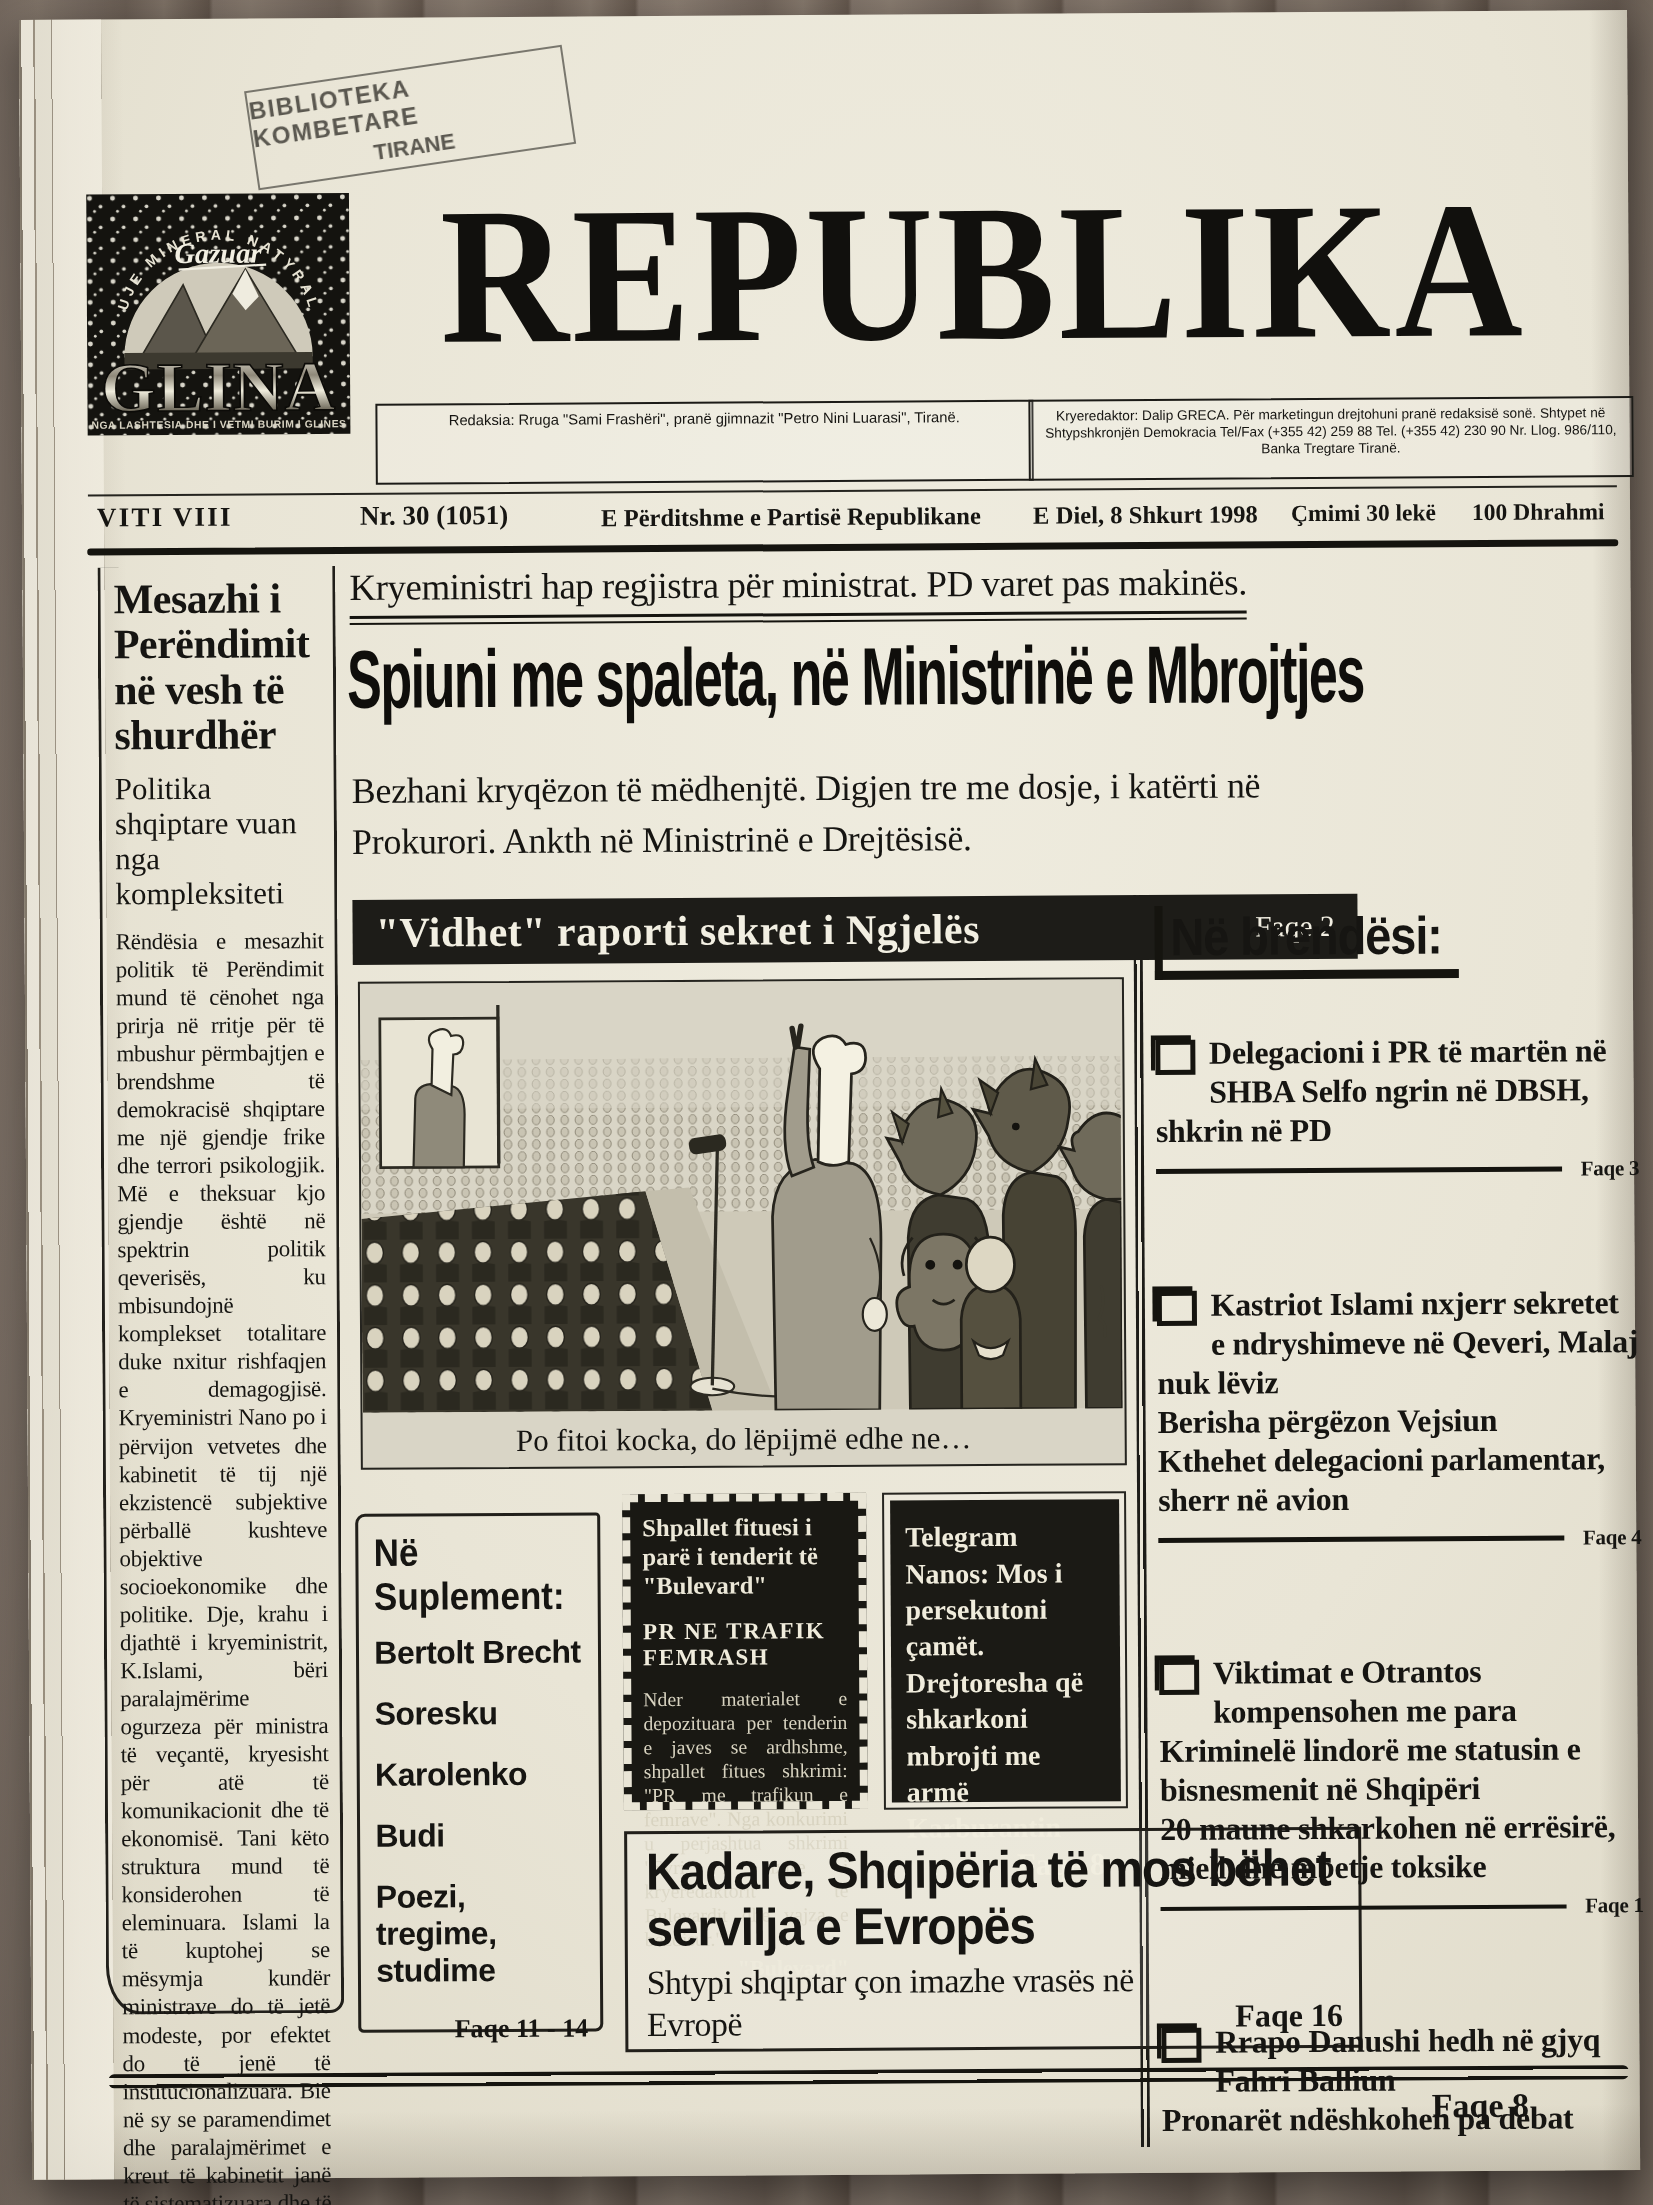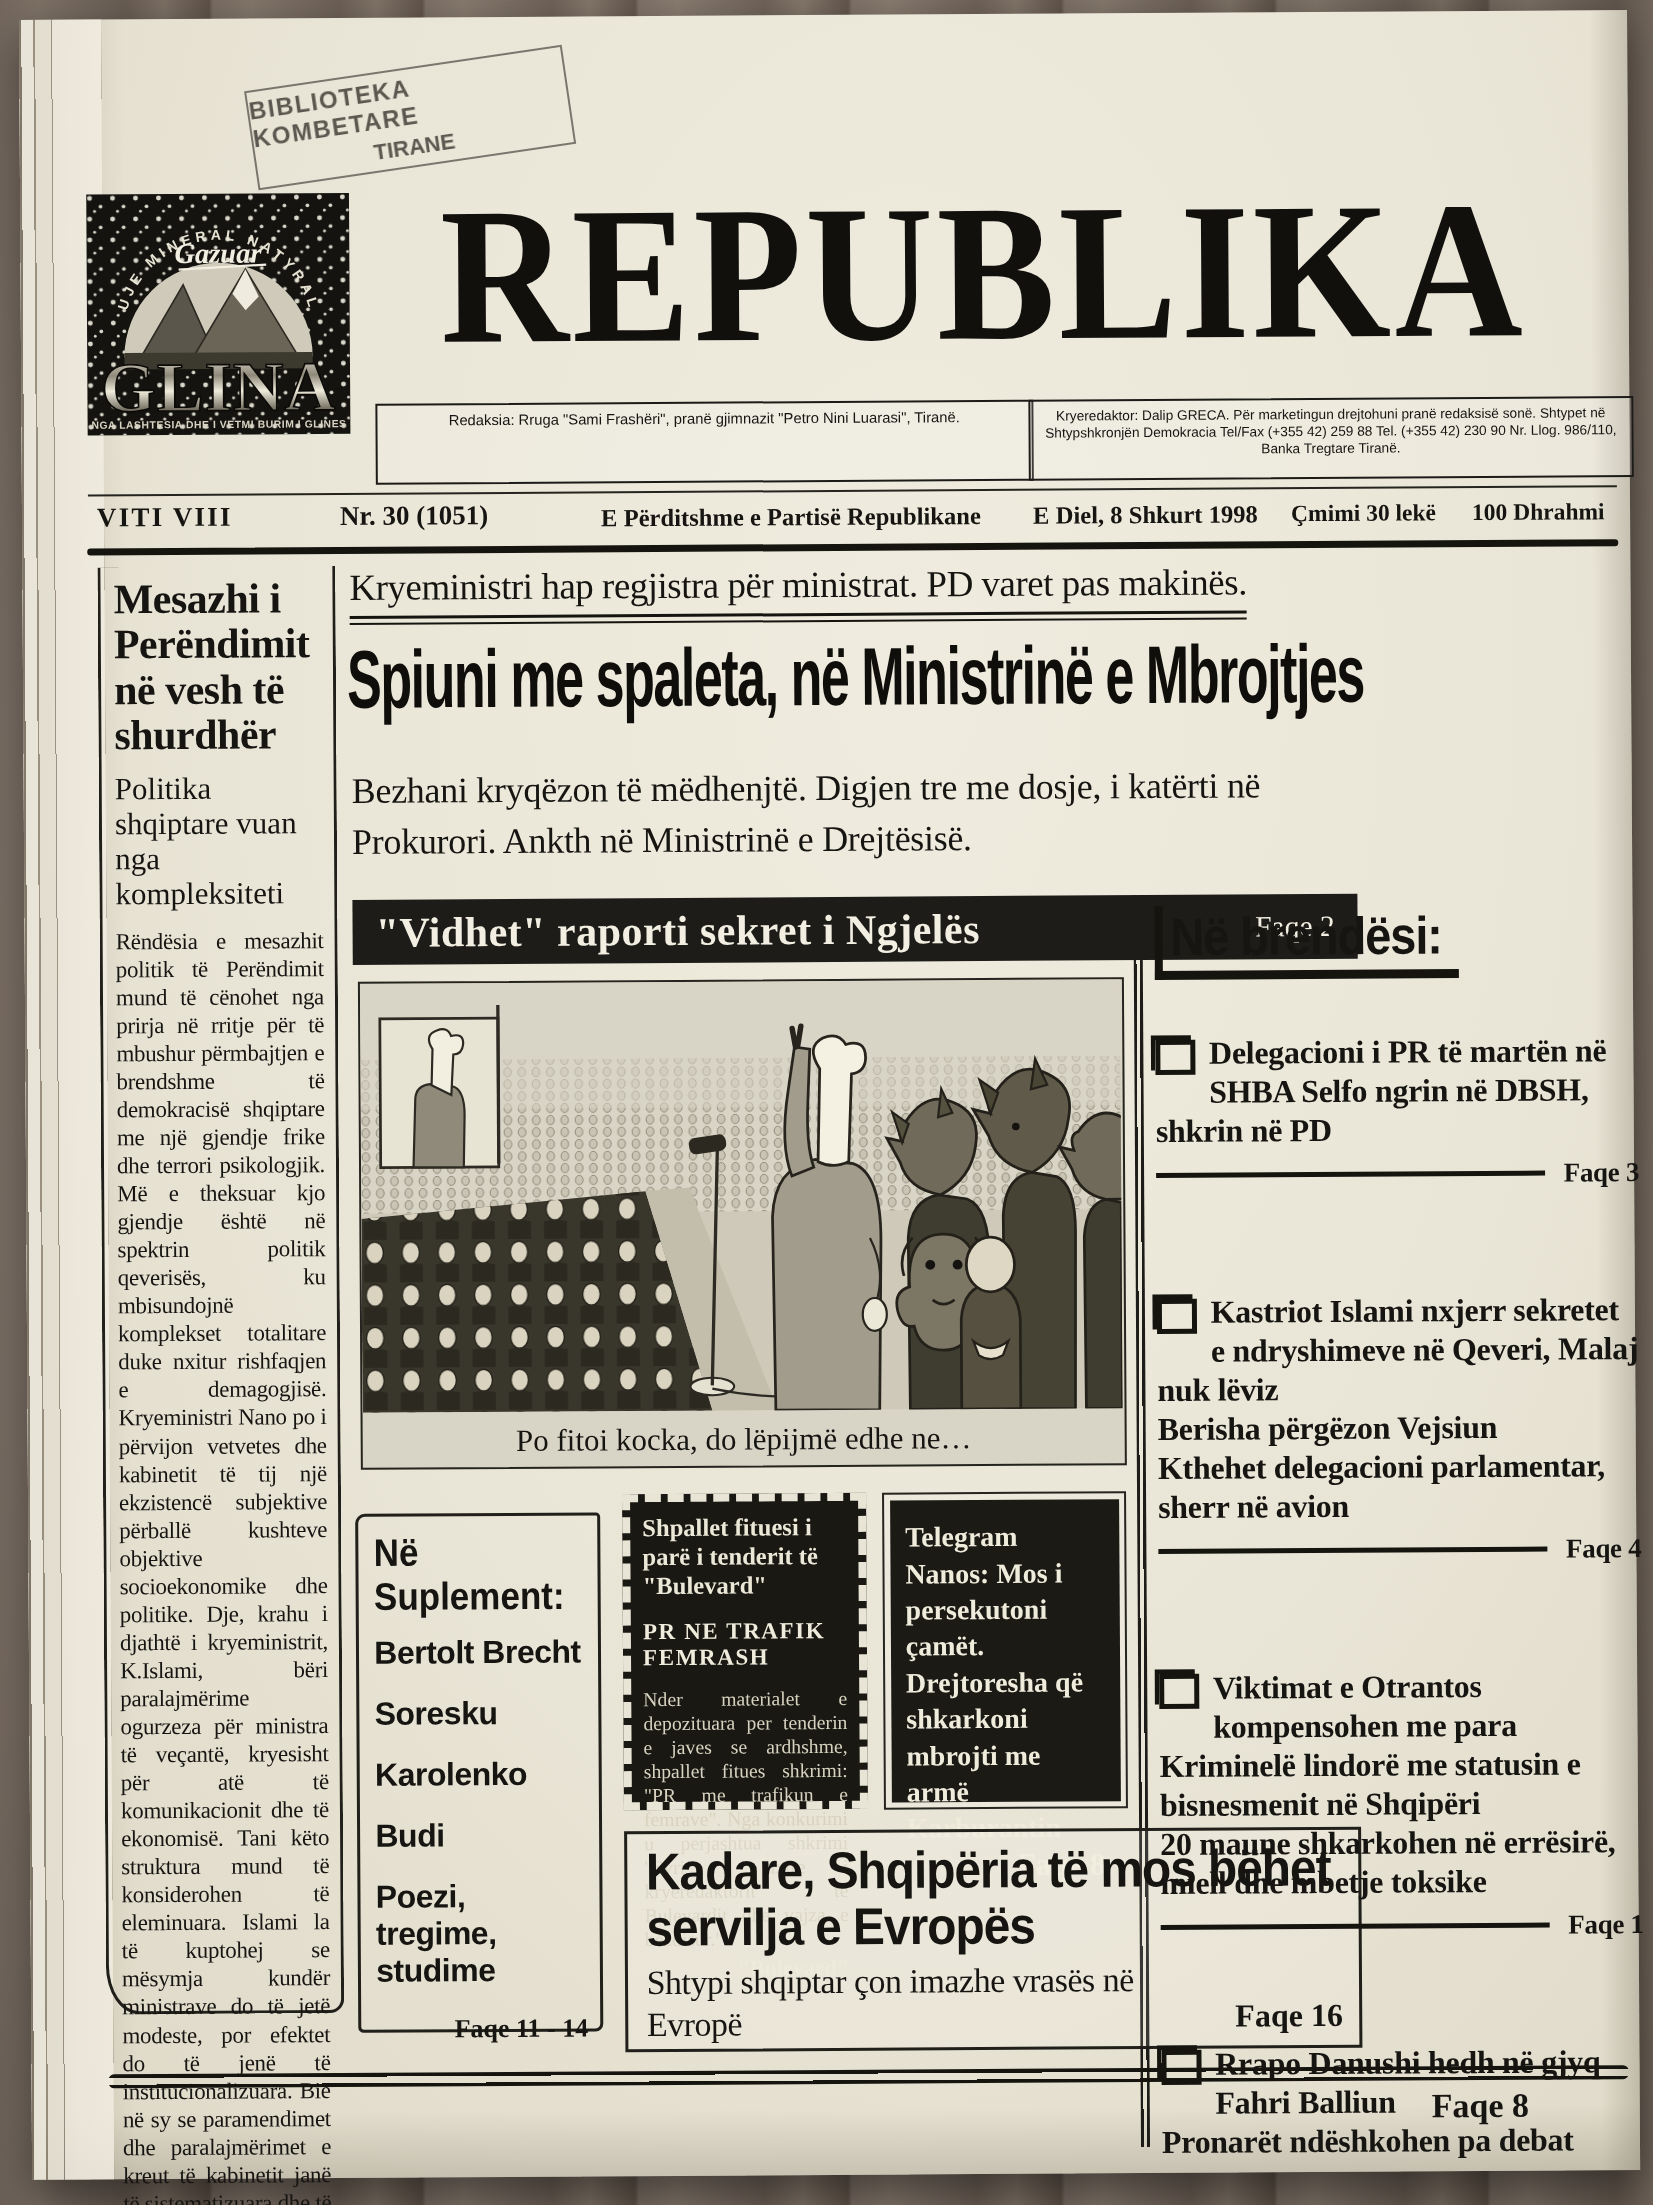--- a/index.html
+++ b/index.html
@@ -46,21 +46,21 @@
   .mast-title{left:328px;top:162px;width:1269px;height:219px;
     font-weight:bold;font-size:174px;letter-spacing:3.3px;text-align:center;
     transform:scale(1.02,1.12);transform-origin:50% 0;line-height:1;color:#11100d;}
   .infobox{border:2.2px solid #1c1b17;padding:5.5px 9.8px;font-size:14.8px;line-height:1.25;
     font-family:"Liberation Sans",sans-serif;background:rgba(255,255,255,.15);}
   .box-redaksia{left:354px;top:386px;width:634px;height:66px;text-align:center;}
   .box-kryeredaktor{left:1007px;top:386px;width:581px;height:66px;text-align:center;font-size:13.7px;}
   .thin-rule{left:66px;top:475px;width:1529px;height:1.6px;background:#25241f;}
   .issue-row{font-weight:bold;}
   .iv{left:75px;top:483px;font-size:27px;letter-spacing:2.2px;}
-  .inr{left:318px;top:483px;font-size:27px;}
+  .inr{left:338px;top:483px;font-size:27px;}
   .idaily{left:579px;top:488px;font-size:24.6px;}
   .idate{left:1011px;top:488px;font-size:24.6px;}
   .iprice{left:1269px;top:488px;font-size:23.5px;}
   .idr{left:1450px;top:488px;font-size:23.5px;}
   .heavy-rule{left:65px;top:529px;width:1531px;height:7.1px;background:#15140f;border-radius:3.3px;}
 
   
   .leftcol{left:75px;top:548px;width:238px;height:1447px;
     border-left:3.3px solid #211f1a;border-right:3.3px solid #211f1a;border-bottom:3.3px solid #211f1a;
     border-bottom-left-radius:33px 49px;border-bottom-right-radius:14.2px;
@@ -128,21 +128,21 @@
   .sidebar{left:1130px;top:893px;width:483px;}
   .sb-head{display:inline-block;font-family:"Liberation Sans",sans-serif;font-weight:bold;
     font-size:47px;letter-spacing:-1.1px;transform:scaleY(1.12);transform-origin:0 0;
     border-left:8.8px solid #15140f;border-bottom:8.2px solid #15140f;padding:0 16.4px 3.3px 7.7px;}
   .sb-item{margin-top:23px;font-size:32px;font-weight:bold;line-height:1.22;
     white-space:pre-line;letter-spacing:-0.3px;}
   .sb-check{float:left;width:29.5px;height:25px;border:5.5px solid #15140f;margin:5.5px 14.2px 2.2px 0;
     box-shadow:-4.4px -4.4px 0 0 #15140f;background:transparent;}
   .sb-pagerow{display:flex;align-items:center;gap:18.6px;margin-top:7.7px;}
   .sb-rule{flex:1;height:4.9px;background:#15140f;}
-  .sb-page{font-size:27px;font-weight:bold;}
+  .sb-page{font-size:21px;font-weight:bold;}
   .bottom-double{left:77px;top:2055px;width:1520px;height:14.2px;
     background:linear-gradient(#15140f 0 3.8px,transparent 3.8px 10.4px,#15140f 10.4px 14.2px);
     border-radius:5.5px;}
   .faqe9{left:1400px;top:2076px;font-size:34px;font-weight:bold;}
 </style>
 </head>
 <body>
 
 <div class="paper">
   <div class="page-edges abs" style="left:0;top:0;"></div>

